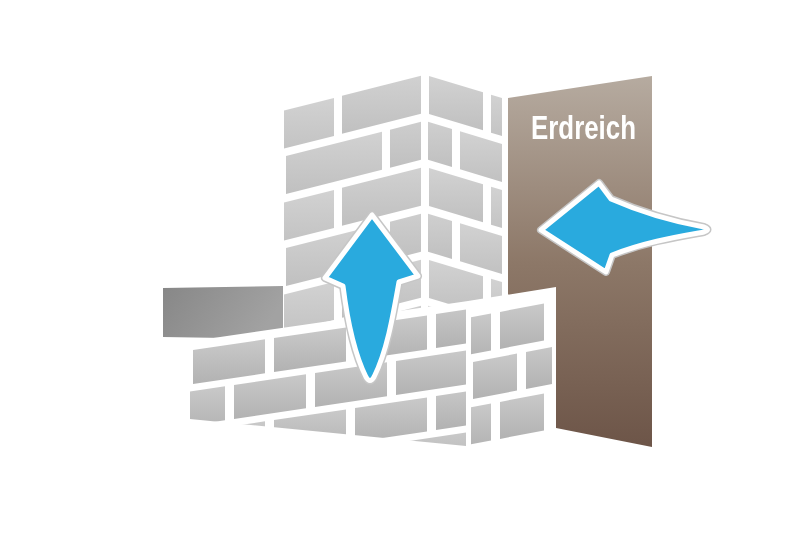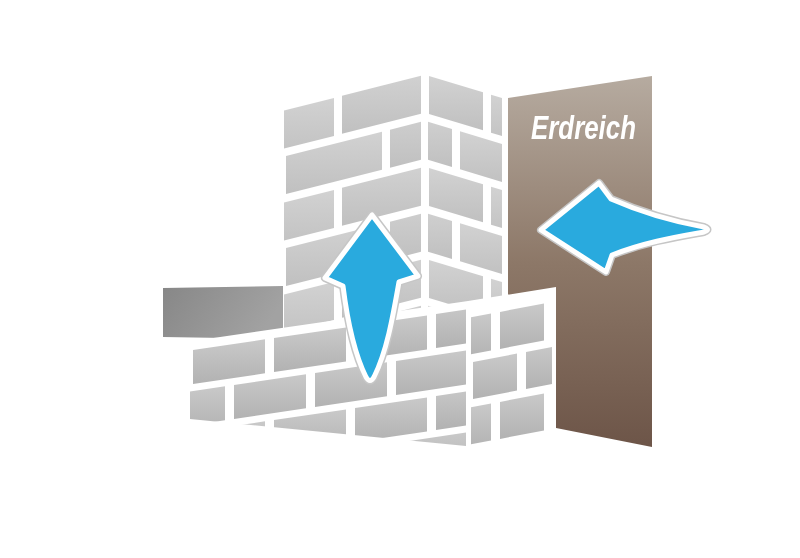--- a/index.html
+++ b/index.html
@@ -1,17 +1,17 @@
 <!DOCTYPE html>
 <html><head>
 <meta charset="utf-8">
 <style>
   html,body{margin:0;padding:0;background:#ffffff;}
   .stage{position:relative;width:800px;height:558px;background:#ffffff;overflow:hidden;
-         font-family:"Liberation Sans","DejaVu Sans",sans-serif;font-style:italic;}
+         font-family:"Liberation Sans","DejaVu Sans",sans-serif;}
   svg{display:block;}
   .soil-label{font-weight:bold;font-family:"Liberation Sans","DejaVu Sans",sans-serif;}
   .arrow-under{fill:none;stroke-width:8;stroke-linejoin:round;stroke-linecap:round;}
   .arrow-main{stroke-width:5;stroke-linejoin:round;stroke-linecap:round;}
 </style>
 </head>
 <body>
 
 <div class="stage" style="background: rgb(255, 255, 255);">
   <svg width="800" height="558" viewBox="0 0 800 558">

